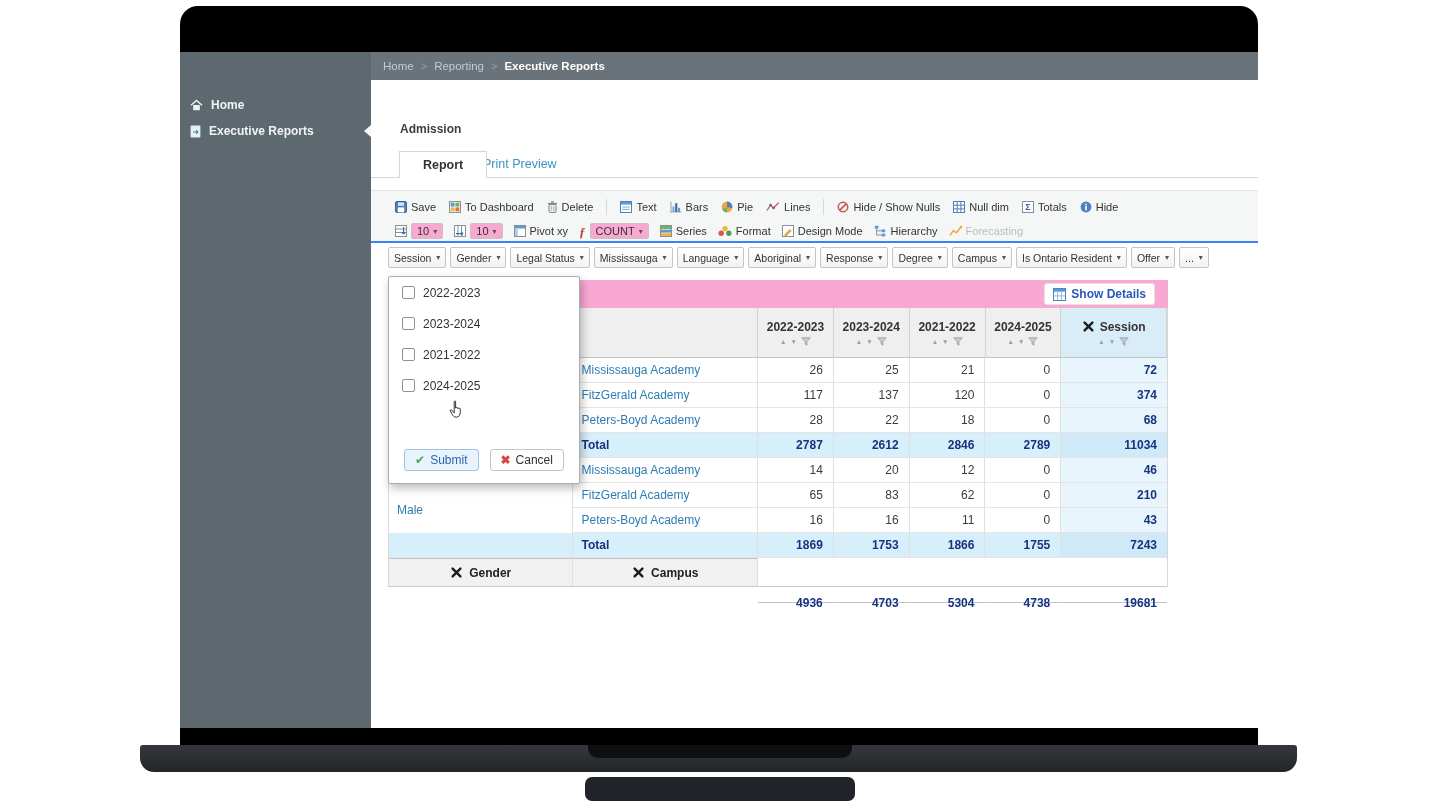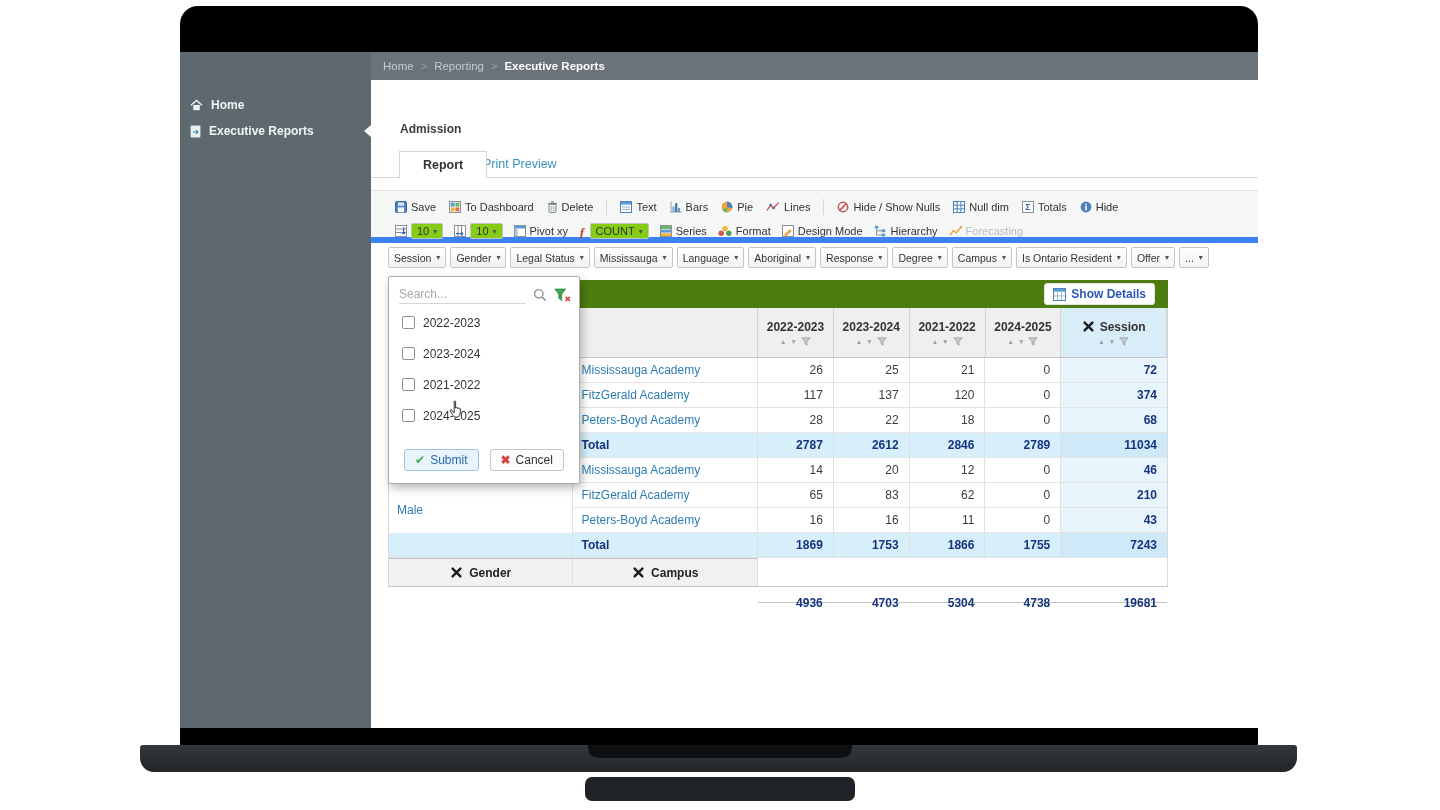--- a/index.html
+++ b/index.html
@@ -25,38 +25,38 @@
   .side-item { position:absolute; left:0; width:191px; height:26px; display:flex; align-items:center; gap:8px; padding-left:10px; color:#f1f4f5; font-size:12px; font-weight:600; cursor:pointer; }
   .active-marker { position:absolute; right:0; top:73px; width:0; height:0; border-top:6px solid transparent; border-bottom:6px solid transparent; border-right:7px solid #f6f8f9; }
 
   .content { position:absolute; left:191px; top:74px; width:887px; height:648px; background:#fff; overflow:hidden; }
   .page-title { position:absolute; left:29px; top:30px; font-size:12px; font-weight:600; color:#3d3d3d;margin-top:12px; }
 
   .tabline { position:absolute; left:0; top:97px; width:887px; height:1px; background:#d6d6d6; }
   .tab-active { position:absolute; left:28px; top:71px; height:27px; padding:0 23px; background:#fff; border:1px solid #d6d6d6; border-bottom:none; display:flex; align-items:center; font-size:12.5px; font-weight:bold; color:#333; z-index:2; cursor:pointer; }
   .tab-inactive { position:absolute; left:104px; top:71px; height:26px; display:flex; align-items:center; font-size:12.5px; color:#3a93bd; padding:0 8px; cursor:pointer; }
 
-  .toolbar { position:absolute; left:0; top:110px; width:887px; height:53px; background:#f5f6f6; border-top:1px solid #e4e4e4; border-bottom:6px solid #3b82f6;padding-left:26px; }
+  .toolbar { position:absolute; left:0; top:110px; width:887px; height:53px; background:#f5f6f6; border-top:1px solid #e4e4e4; border-bottom:2px solid #3b82f6;padding-left:26px; }
   .tb-row { position:absolute; left:24px; display:flex; align-items:center; }
   #tb-row1 { top:7px; height:18px; gap:13px; }
   #tb-row2 { top:30px; height:20px; gap:11px; }
   .tb-item { display:flex; align-items:center; gap:4px; font-size:11px; color:#333; white-space:nowrap; cursor:pointer; }
   .tb-sep { width:1px; height:16px; background:#d8d8d8; }
-  .tb-dd { display:flex; align-items:center; gap:4px; border:1px solid #c3c3c3; background:#84cc16; border-radius:2px; padding:1px 5px; font-size:11px; color:#333; }
+  .tb-dd { display:flex; align-items:center; gap:4px; border:1px solid #c3c3c3; background:#f9a8d4; border-radius:2px; padding:1px 5px; font-size:11px; color:#333; }
   .caret { font-size:8px; color:#555; }
   .disabled-label { color:#b9bdc1; }
   .icon { display:inline-flex; align-items:center; line-height:0; }
   .fx-glyph { color:#c4423a; font-family:"Liberation Serif","DejaVu Serif",serif; font-style:italic; font-weight:bold; font-size:13px; line-height:1; }
   .ck { color:#43a84d; font-size:12px; line-height:1; }
   .cx { color:#d64541; font-size:12px; font-weight:bold; line-height:1; }
 
   .filters { position:absolute; left:17px; top:167px; display:flex; gap:4px; }
   .filter-btn { height:21px; display:flex; align-items:center; gap:5px; background:linear-gradient(#fff,#f2f2f2); border:1px solid #c5c5c5; border-radius:2px; font-size:10.5px; color:#333; padding:0 5px; cursor:pointer; white-space:nowrap; }
 
-  .bluebar { position:absolute; left:17px; top:200px; width:780px; height:28px; background:#4d7c0f; }
+  .bluebar { position:absolute; left:17px; top:200px; width:780px; height:28px; background:#f9a8d4; }
   .details-btn { position:absolute; right:13px; top:3px; height:22px; display:flex; align-items:center; gap:5px; background:#fff; border:1px solid #e3e3e3; border-radius:3px; font-size:12px; font-weight:bold; color:#2c57b8; padding:0 8px; cursor:pointer; }
 
   
   .table { position:absolute; left:17px; top:228px; width:780px; border-left:1px solid #d8d8d8; border-right:1px solid #d8d8d8; border-bottom:1px solid #c9c9c9; }
   .trow { display:flex; }
   .thead { height:50px; background:#efefef; }
   .trow.data { height:25px; }
   .tfoot { height:28px; }
   .td { border-right:1px solid #e0e0e0; display:flex; align-items:center; font-size:12px; }
   .c-g { width:185px; }
@@ -600,35 +600,20 @@
             <div class="td c-v num fnum">4936</div>
             <div class="td c-v num fnum">4703</div>
             <div class="td c-v num fnum">5304</div>
             <div class="td c-v num fnum">4738</div>
             <div class="td c-s num fnum">19681</div>
           </div>
         </div>
       <span class="male-label">Male</span>
 
       <div class="dropdown">
-        <div class="search-row">
-          <input class="search-input" placeholder="Search..." style="">
-          <span class="icon" id="search-icon">
-              <svg width="14" height="14" viewBox="0 0 14 14" xmlns="http://www.w3.org/2000/svg">
-                <circle cx="5.8" cy="5.8" r="4.2" fill="none" stroke="#8f979d" stroke-width="1.4"></circle>
-                <line x1="8.9" y1="8.9" x2="12.6" y2="12.6" stroke="#8f979d" stroke-width="1.6"></line>
-              </svg>
-            </span>
-          <span class="icon fico" id="funnel-clear-icon">
-              <svg width="17" height="14" viewBox="0 0 17 14" xmlns="http://www.w3.org/2000/svg">
-                <path d="M0.8 1 H11.6 L7.7 6.2 V12.4 L4.7 10.2 V6.2 Z" fill="#43a84d" stroke="#2f8038" stroke-width="0.7"></path>
-                <path d="M11.6 8.8 L15.8 13 M15.8 8.8 L11.6 13" stroke="#d64541" stroke-width="1.7"></path>
-              </svg>
-            </span>
-        </div>
         <div id="dd-options">
             <div class="opt">
               <span class="cb"></span>
               <span>2022-2023</span>
             </div>
             <div class="opt">
               <span class="cb"></span>
               <span>2023-2024</span>
             </div>
             <div class="opt">

